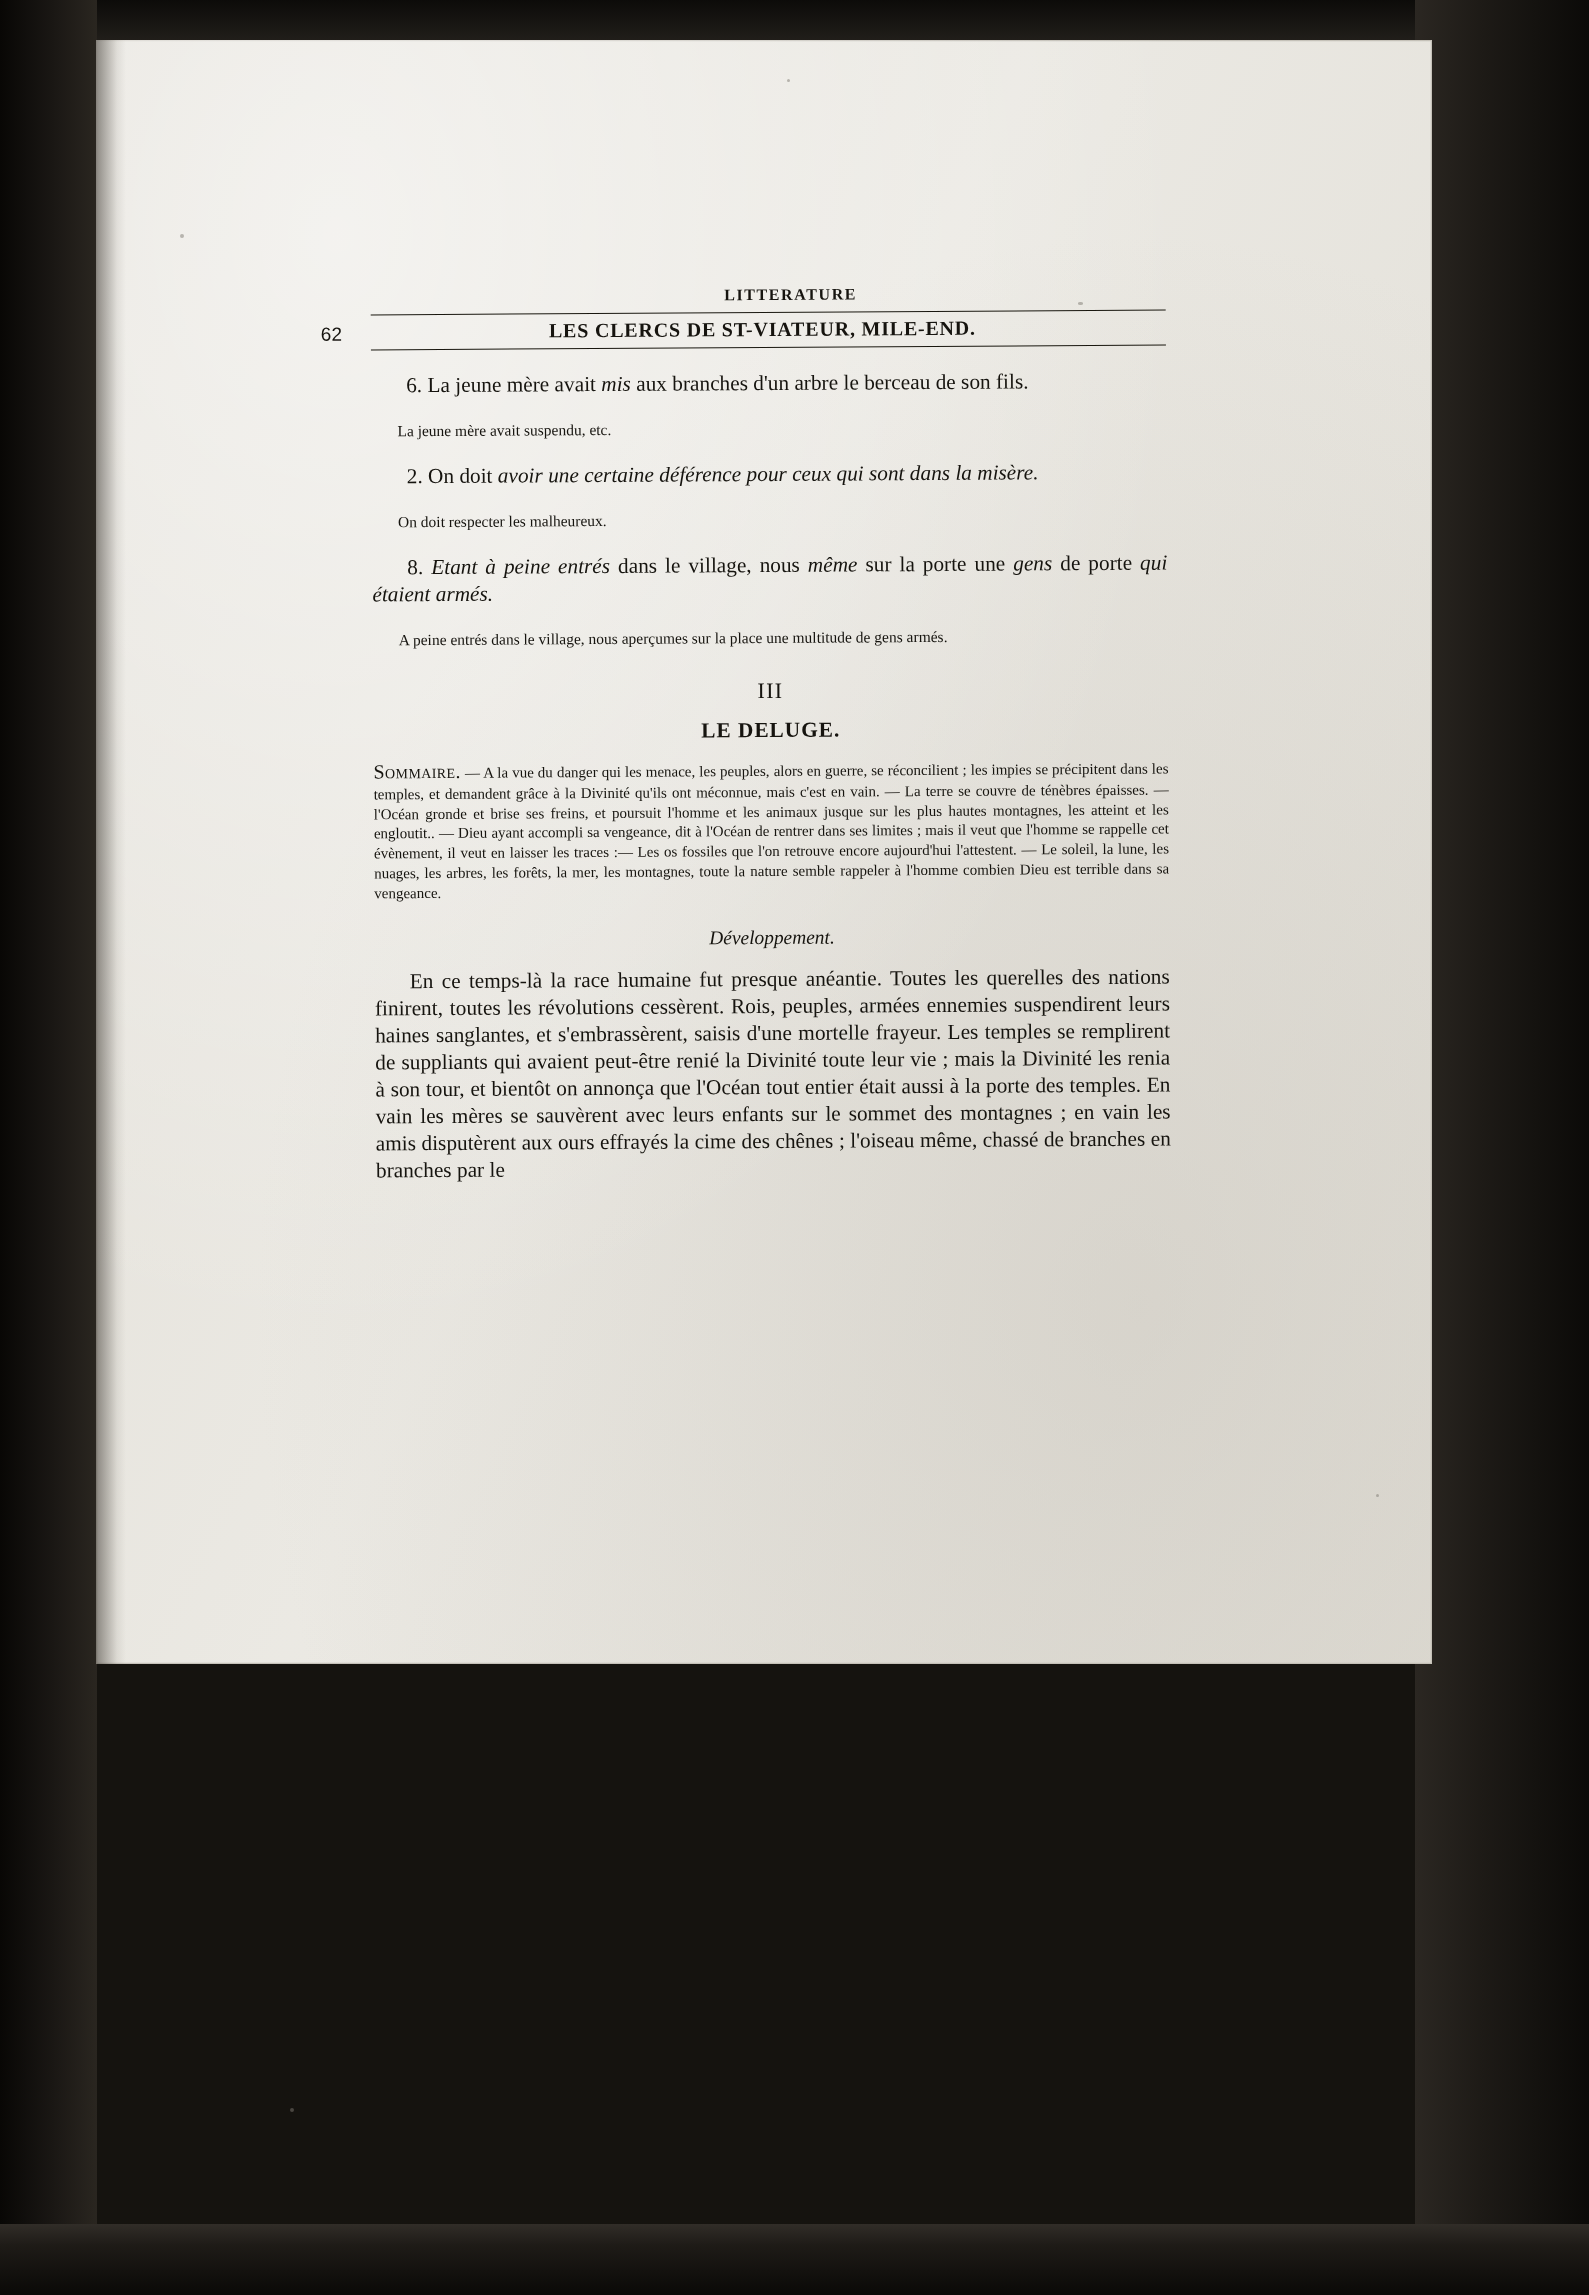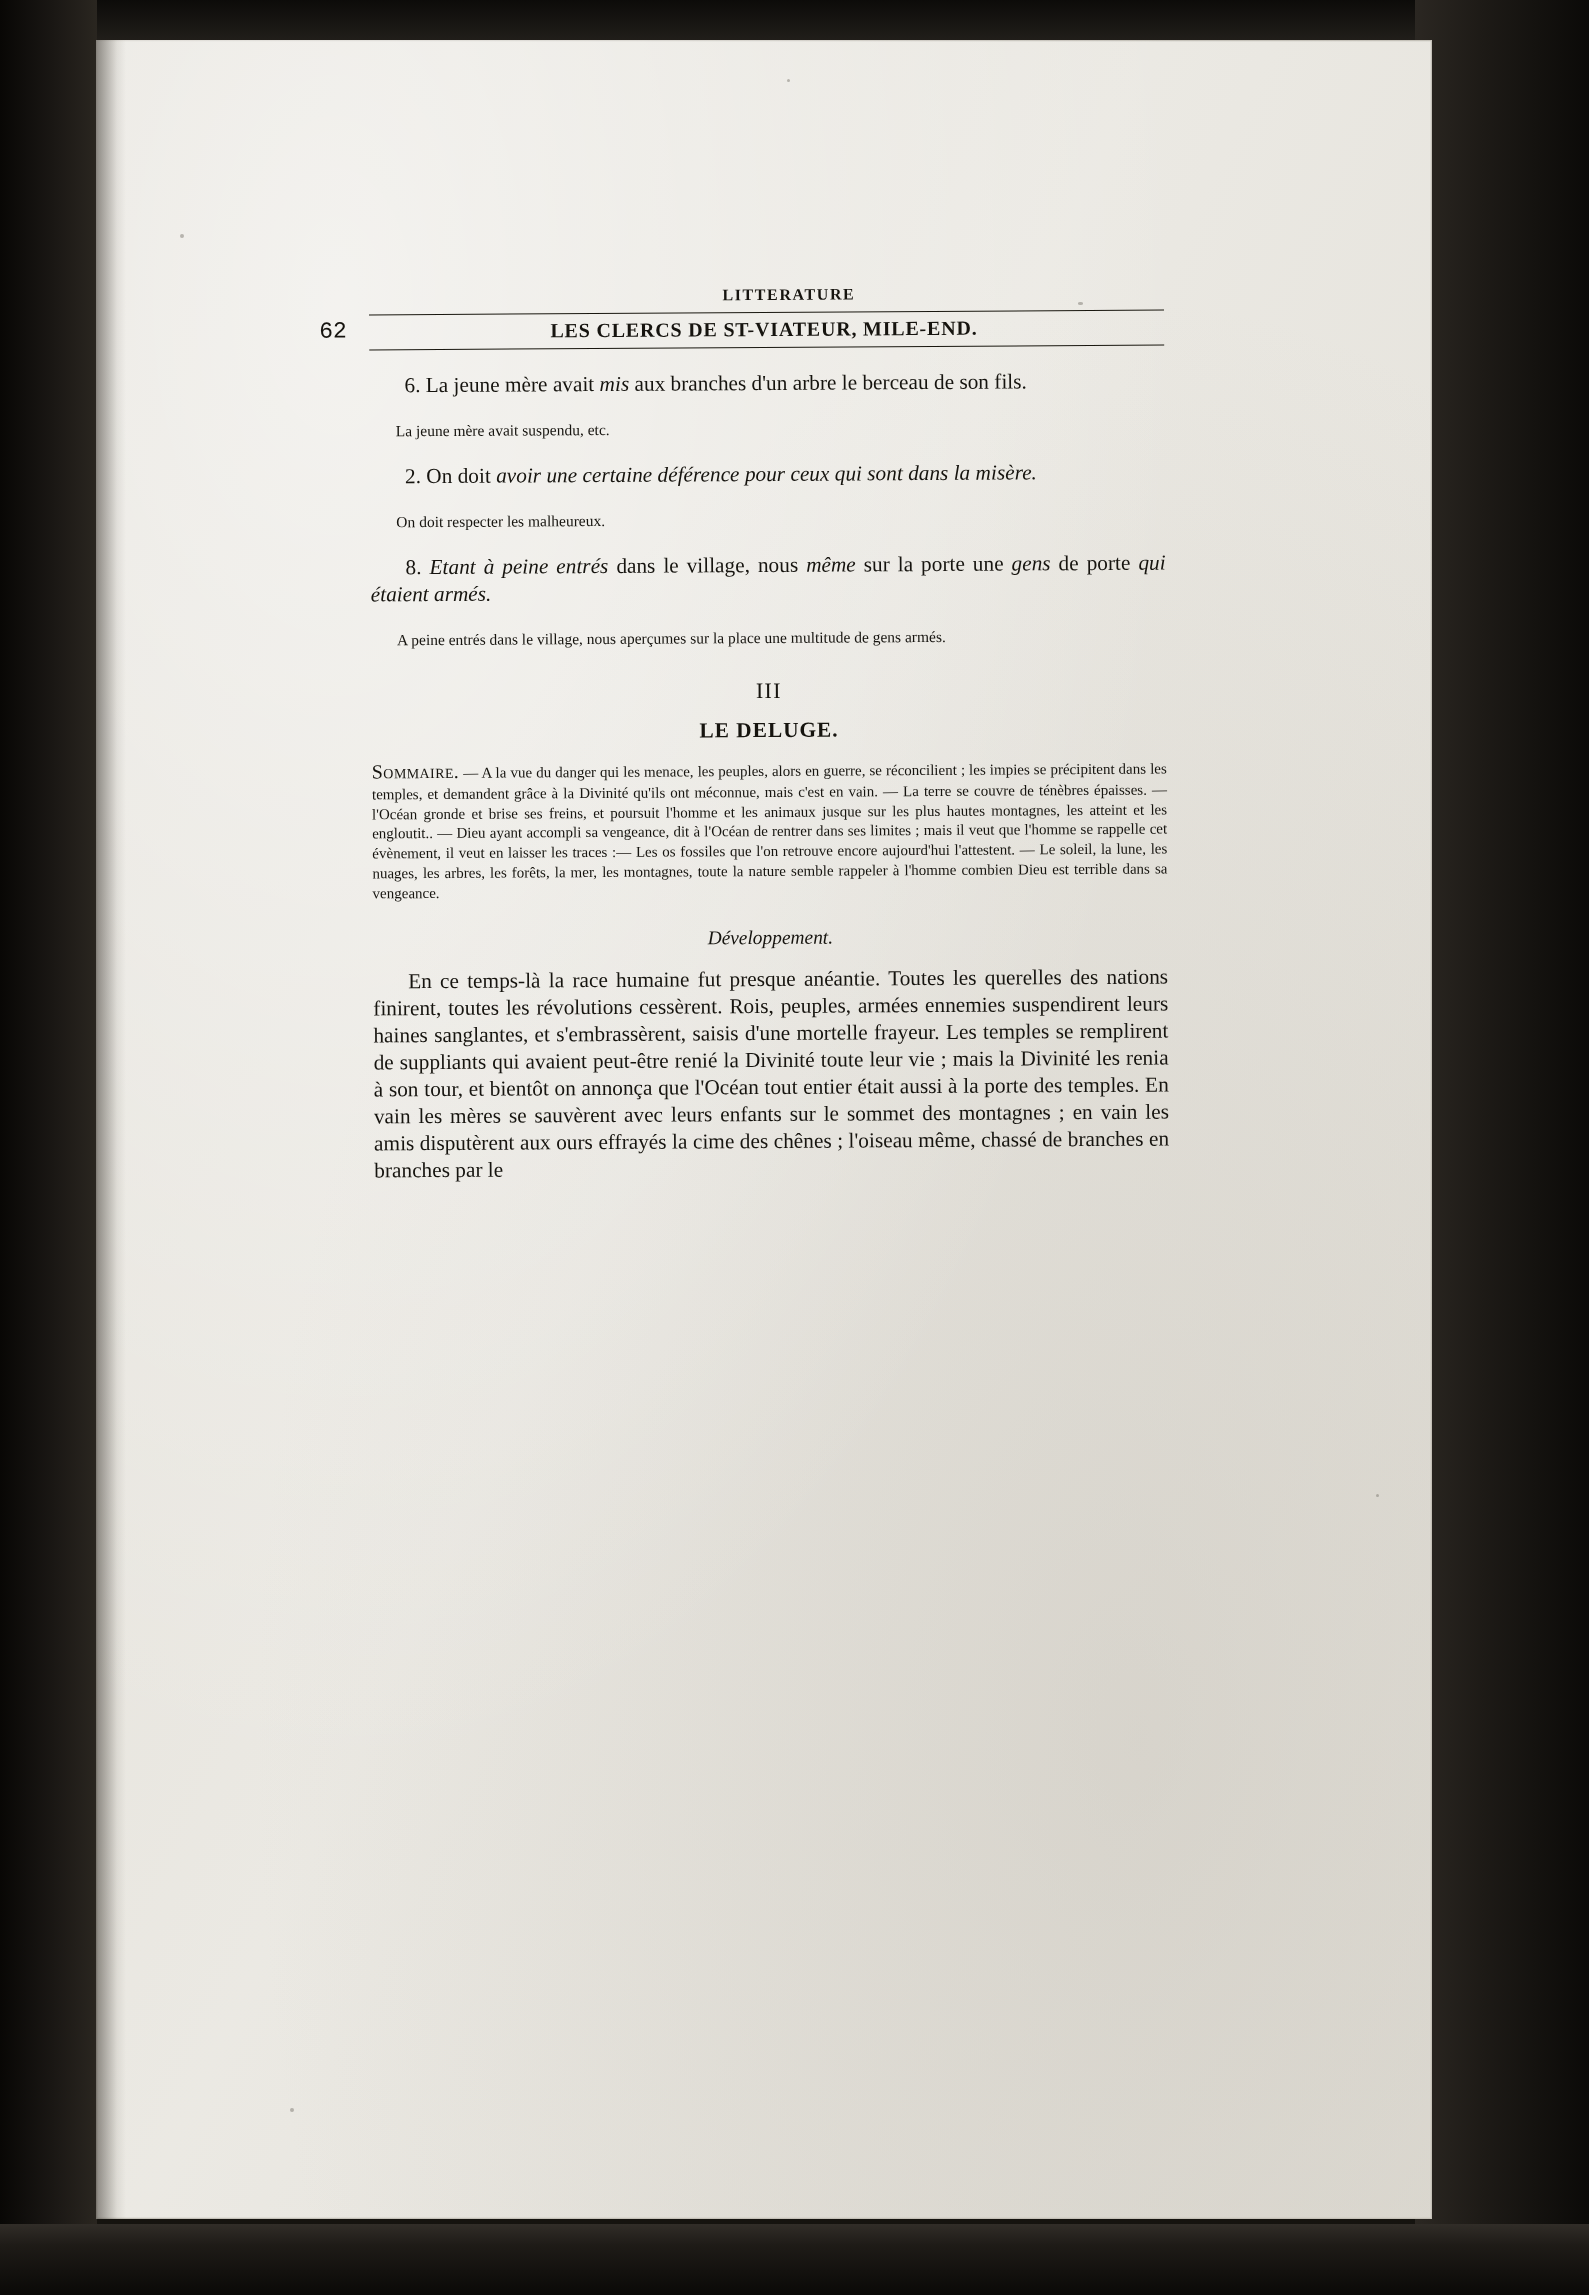--- a/index.html
+++ b/index.html
@@ -44,21 +44,21 @@
     width: 1590px; height: 71px;
     background: linear-gradient(0deg,#0a0907 0%, #1e1b17 70%, #312d28 100%);
   }
 
   
   #page {
     position: absolute;
     left: 96px;
     top: 40px;
     width: 1336px;
-    height: 2179px;
+    height: 1624px;
     background: #e9e7e1;
     box-shadow: 0 0 0 1.3px #b9b5ac inset;
   }
   
   #page::before {
     content: "";
     position: absolute;
     inset: 0;
     background:
       radial-gradient(ellipse at 18% 12%, rgba(255,255,255,0.55), rgba(255,255,255,0) 55%),
@@ -109,22 +109,22 @@
     margin-top: 3.9px;
   }
 
   .title-row {
     display: flex;
     align-items: flex-end;
     gap: 17px;
     margin-top: 5.2px;
   }
   .folio {
-    font-family: Liberation Mono, monospace;
-    font-size: 23px;
+    font-family: Liberation Sans, sans-serif;
+    font-size: 19px;
     font-weight: normal;
     line-height: 1;
     margin-left: -50px;
     padding-bottom: 2.6px;
   }
   .book-title {
     flex: 1;
     text-align: center;
     font-family: "Liberation Serif", serif;
     font-weight: bold;

